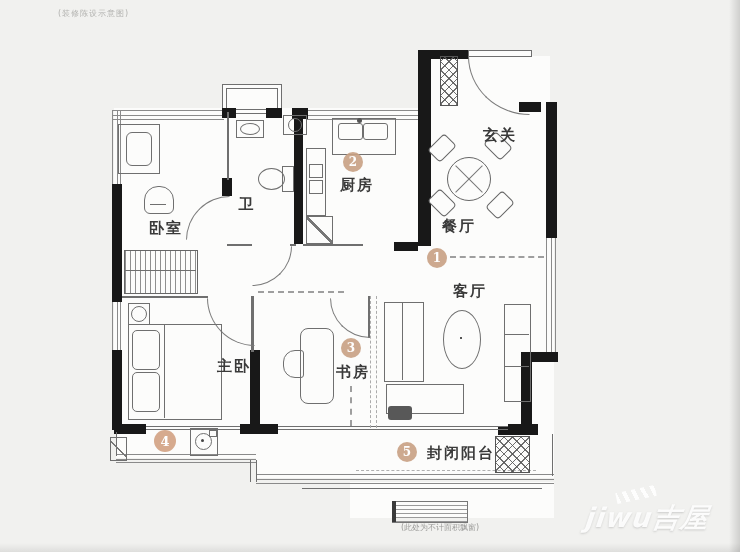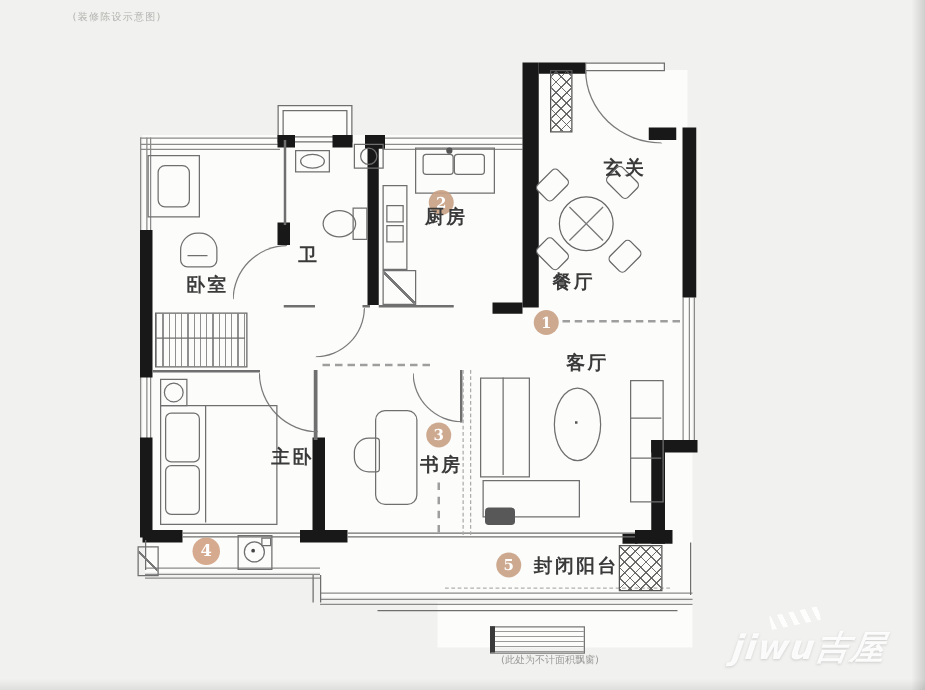--- a/index.html
+++ b/index.html
@@ -183,21 +183,21 @@
 
   <div class="abs marker" style="left:427px;top:248px;">1</div>
   <div class="abs marker" style="left:343px;top:152px;">2</div>
   <div class="abs marker" style="left:341px;top:338px;">3</div>
   <div class="abs marker big" style="left:154px;top:430px;">4</div>
   <div class="abs marker" style="left:397px;top:442px;">5</div>
 
   <div class="abs room-label" style="left:500px;top:135px;">玄关</div>
   <div class="abs room-label" style="left:459px;top:226px;">餐厅</div>
   <div class="abs room-label" style="left:470px;top:291px;">客厅</div>
-  <div class="abs room-label" style="left:357px;top:174px;">厨房</div>
+  <div class="abs room-label" style="left:357px;top:185px;">厨房</div>
   <div class="abs room-label" style="left:247px;top:204px;">卫</div>
   <div class="abs room-label" style="left:166px;top:228px;">卧室</div>
   <div class="abs room-label" style="left:234px;top:366px;">主卧</div>
   <div class="abs room-label" style="left:353px;top:372px;">书房</div>
   <div class="abs room-label" style="left:461px;top:453px;">封闭阳台</div>
 
   <div class="abs note" style="left:58px;top:8px;">(装修陈设示意图)</div>
   <div class="abs note btm" style="left:440px;top:522px;">(此处为不计面积飘窗)</div>
 
   <div class="abs wm-swoosh" style="left:616px;top:489px;width:40px;height:11px;"></div>

